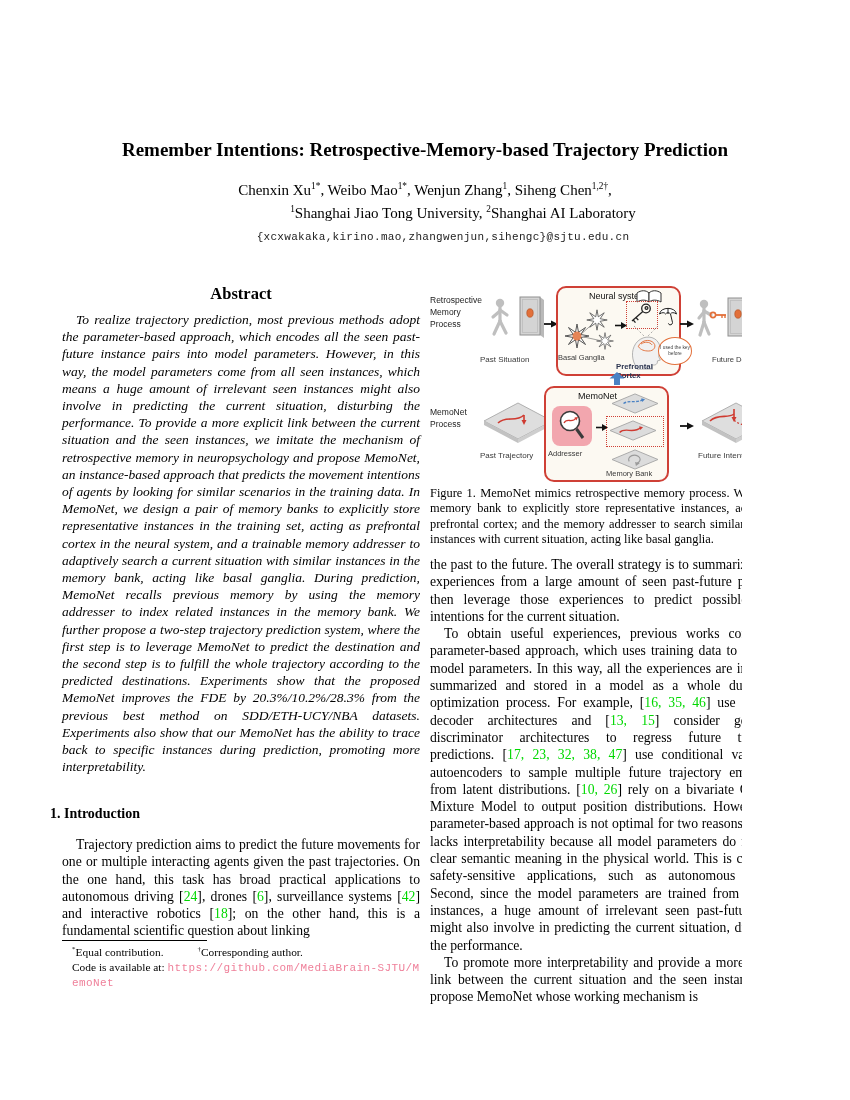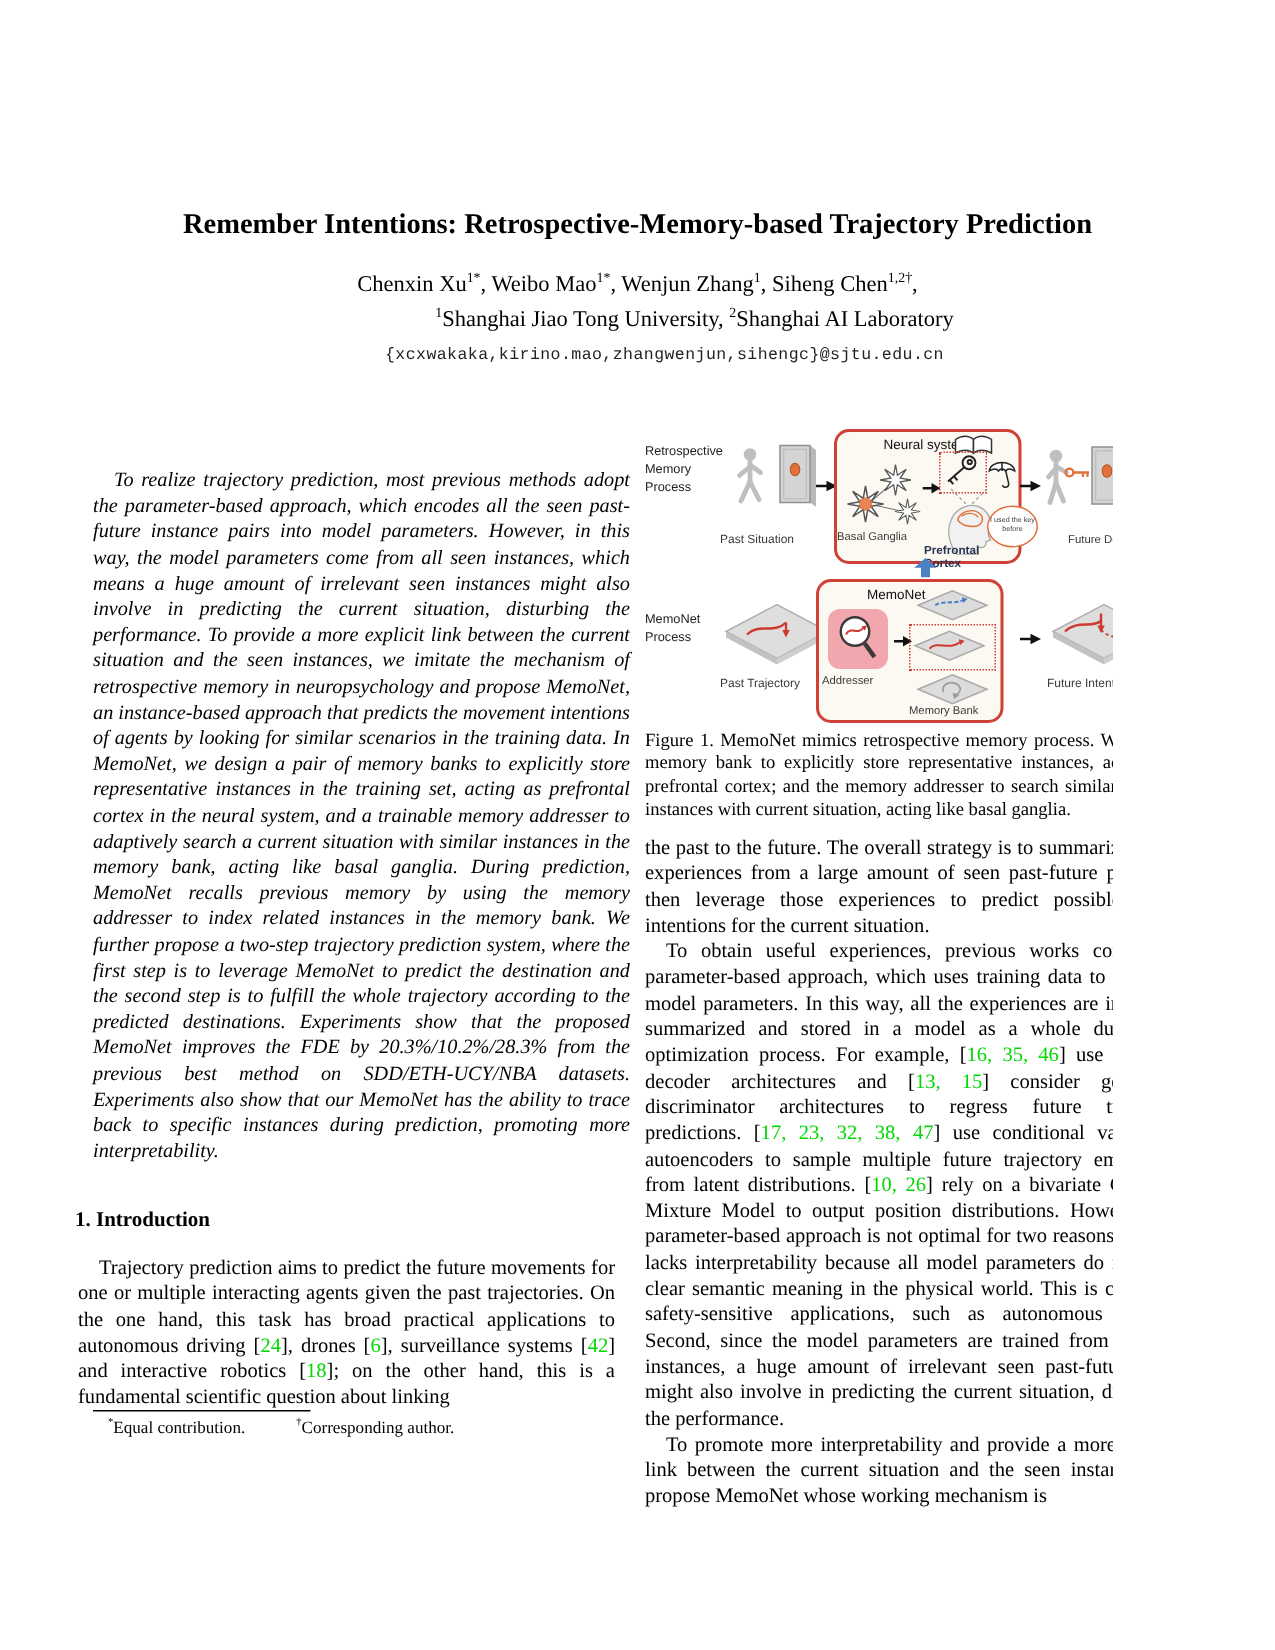--- a/index.html
+++ b/index.html
@@ -15,21 +15,21 @@
   .email{position:absolute;top:231px;left:18px;width:850px;text-align:center;
          font-family:Liberation Mono, monospace;font-size:11px;letter-spacing:.3px;color:#222;}
   sup{font-size:62%;line-height:0;}
 
   
   .abs-head{position:absolute;top:284px;left:62px;width:358px;text-align:center;
             font-size:16.5px;font-weight:bold;}
   .abs-text{position:absolute;top:311px;left:62px;width:358px;font-size:13.5px;
             line-height:17.2px;text-align:justify;font-style:italic;text-indent:14px;}
   .intro-head{position:absolute;top:806px;left:50px;width:358px;font-size:14px;font-weight:bold;}
-  .intro-text{position:absolute;top:836px;left:52px;width:358px;font-size:13.7px;
+  .intro-text{position:absolute;top:836px;left:62px;width:358px;font-size:13.7px;
               line-height:17.3px;text-align:justify;text-indent:14px;}
 
   .footnote{position:absolute;top:940px;left:62px;width:358px;font-size:11.4px;line-height:14.5px;}
   .fn-rule{width:145px;border-top:1px solid #000;margin-bottom:4px;}
   .fn-line1{padding-left:10px;}
   .fn-gap{margin-left:34px;}
   .fn-code{padding-left:10px;text-indent:0;}
 
   .cite{color:var(--cite,#00d800);}
   .cite::before{content:"[";color:#000;}
@@ -72,29 +72,31 @@
 </head>
 <body>
 
 <div class="page">
 
   <div class="title">Remember Intentions: Retrospective-Memory-based Trajectory Prediction</div>
   <div class="authors">Chenxin Xu<sup>1*</sup>, Weibo Mao<sup>1*</sup>, Wenjun Zhang<sup>1</sup>, Siheng Chen<sup>1,2†</sup>,</div>
   <div class="affil"><sup>1</sup>Shanghai Jiao Tong University, <sup>2</sup>Shanghai AI Laboratory</div>
   <div class="email">{xcxwakaka,kirino.mao,zhangwenjun,sihengc}@sjtu.edu.cn</div>
 
+  <div class="abs-head">Abstract</div>
   <div class="abs-text">To realize trajectory prediction, most previous methods adopt the parameter-based approach, which encodes all the seen past-future instance pairs into model parameters. However, in this way, the model parameters come from all seen instances, which means a huge amount of irrelevant seen instances might also involve in predicting the current situation, disturbing the performance. To provide a more explicit link between the current situation and the seen instances, we imitate the mechanism of retrospective memory in neuropsychology and propose MemoNet, an instance-based approach that predicts the movement intentions of agents by looking for similar scenarios in the training data. In MemoNet, we design a pair of memory banks to explicitly store representative instances in the training set, acting as prefrontal cortex in the neural system, and a trainable memory addresser to adaptively search a current situation with similar instances in the memory bank, acting like basal ganglia. During prediction, MemoNet recalls previous memory by using the memory addresser to index related instances in the memory bank. We further propose a two-step trajectory prediction system, where the first step is to leverage MemoNet to predict the destination and the second step is to fulfill the whole trajectory according to the predicted destinations. Experiments show that the proposed MemoNet improves the FDE by 20.3%/10.2%/28.3% from the previous best method on SDD/ETH-UCY/NBA datasets. Experiments also show that our MemoNet has the ability to trace back to specific instances during prediction, promoting more interpretability.</div>
   <div class="intro-head">1. Introduction</div>
   <div class="intro-text">Trajectory prediction aims to predict the future movements for one or multiple interacting agents given the past trajectories. On the one hand, this task has broad practical applications to autonomous driving <span class="cite">24</span>, drones <span class="cite">6</span>, surveillance systems <span class="cite">42</span> and interactive robotics <span class="cite">18</span>; on the other hand, this is a fundamental scientific question about linking</div>
 
   <div class="footnote">
     <div class="fn-rule"></div>
     <div class="fn-line1">
       <span class="fn-item"><sup>*</sup>Equal contribution.</span><span class="fn-item fn-gap"><sup>†</sup>Corresponding author.</span>
     </div>
+    <div class="fn-code">Code is available at: <span class="link">https://github.com/MediaBrain-SJTU/MemoNet</span></div>
   </div>
 
   <div class="figure">
 
     <div class="f-label" style="left:0;top:12px;width:56px;">Retrospective Memory Process</div>
 
     <svg class="abs" style="left:56px;top:10px;" width="64" height="58" viewBox="0 0 64 58">
       <g>
         <circle cx="14" cy="10" r="4.2" fill="#bfbfbf"></circle>
         <g stroke="#bfbfbf" stroke-width="3.2" stroke-linecap="round" fill="none">

